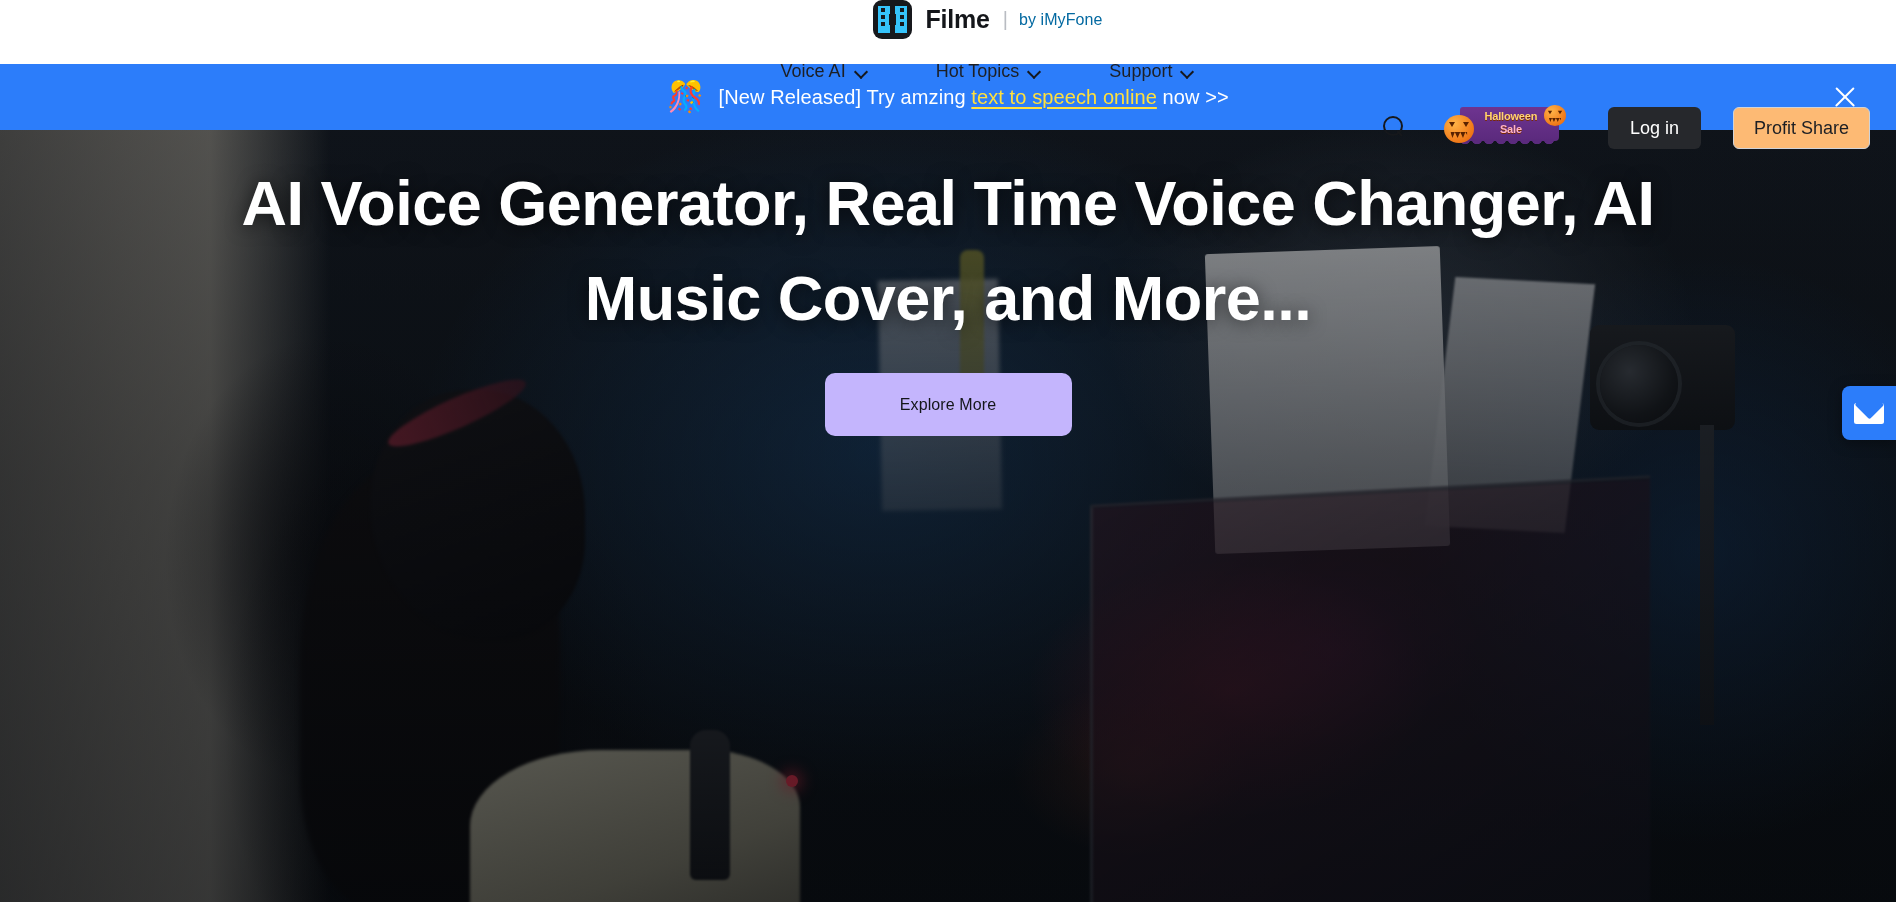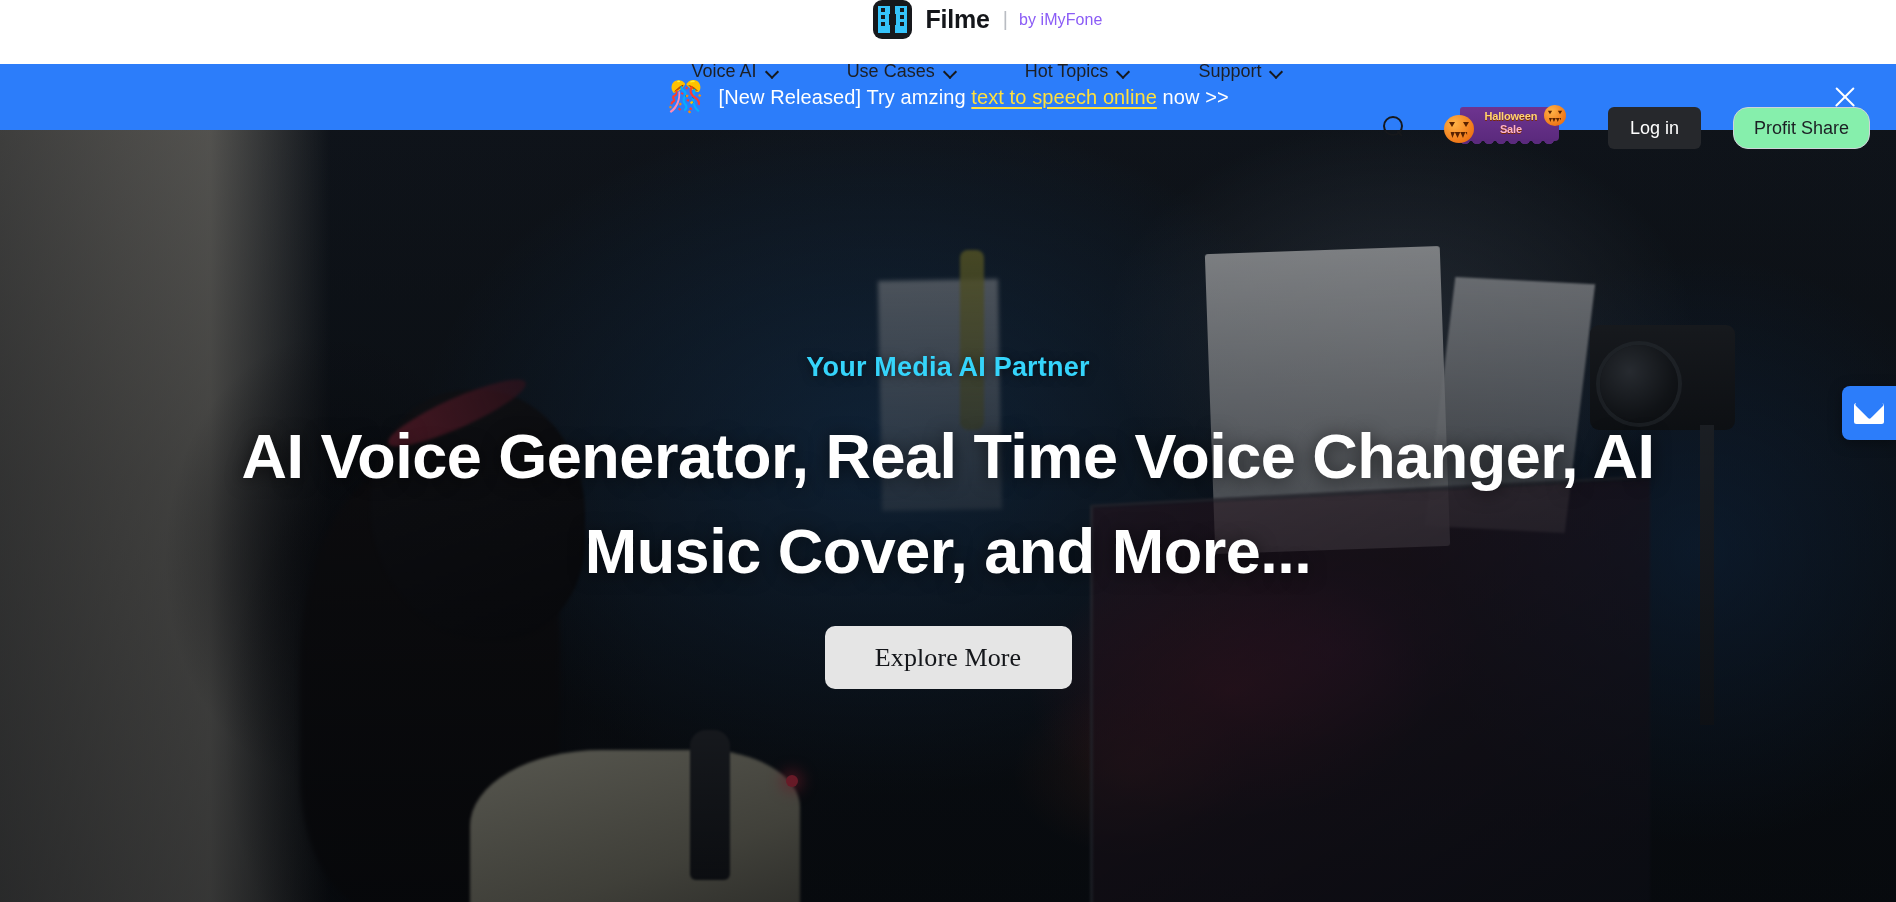--- a/index.html
+++ b/index.html
@@ -69,21 +69,21 @@
     letter-spacing: -0.2px;
   }
   .logo-divider {
     color: #b9bcc2;
     font-size: 20px;
     margin: 0 11px 0 13px;
     font-weight: 300;
   }
   .logo-sub {
     font-size: 16px;
-    color: #8b5cf6;
+    color: #0369a1;
     letter-spacing: 0.1px;
   }
 
   .nav {
     display: flex;
     align-items: flex-end;
     margin-left: 79px;
     height: 64px;
   }
   .nav-item {
@@ -231,27 +231,27 @@
     height: 42px;
     line-height: 42px;
     border-radius: 6px;
     border: none;
     cursor: pointer;
     margin-right: 16px;
     font-family: inherit;
     white-space: nowrap;
   }
   .btn-profit {
-    background: #86efac;
+    background: #fdba74;
     color: #1c1f24;
     font-size: 18px;
     padding: 0 20px;
     height: 42px;
     line-height: 40px;
-    border-radius: 15px;
+    border-radius: 6px;
     border: 1px solid #cfd3d9;
     cursor: pointer;
     font-family: inherit;
     white-space: nowrap;
   }
 
   
   .banner {
     position: relative;
     width: 1896px;
@@ -453,24 +453,24 @@
     text-align: center;
     font-size: 63px;
     font-weight: 800;
     color: #ffffff;
     line-height: 1.50;
     letter-spacing: -0.5px;
     text-shadow: 0 2px 18px rgba(0,0,0,0.62);
   }
   .btn-explore {
     margin-top: 28px;
-    background: #e5e5e5;
+    background: #c4b5fd;
     color: #14161a;
-    font-size: 26px;
-    font-family: Liberation Serif, serif;
+    font-size: 16px;
+    font-family: Liberation Sans, sans-serif;
     border: none;
     border-radius: 10px;
     width: 247px;
     height: 63px;
     cursor: pointer;
     letter-spacing: 0.1px;
   }
 
   
   .float-mail {
@@ -528,24 +528,20 @@
     <span class="logo-divider">|</span>
     <span class="logo-sub">by iMyFone</span>
   </div>
 
   <nav class="nav">
     <div class="nav-item">
       <span>Voice AI</span>
       <span class="chev"></span>
     </div>
     <div class="nav-item">
-      <span>Use Cases</span>
-      <span class="chev"></span>
-    </div>
-    <div class="nav-item">
       <span>Hot Topics</span>
       <span class="chev"></span>
     </div>
     <div class="nav-item">
       <span>Support</span>
       <span class="chev"></span>
     </div>
   </nav>
 
   <div class="header-right">
@@ -599,21 +595,20 @@
   <div class="hero-el person-hair"></div>
   <div class="hero-el person-head"></div>
   <div class="hero-el headband"></div>
   <div class="hero-el person-body"></div>
   <div class="hero-el mic"></div>
   <div class="hero-el mic-red"></div>
 
   <div class="hero-scrim"></div>
 
   <div class="hero-content">
-    <div class="eyebrow">Your Media AI Partner</div>
     <h1 class="headline">AI Voice Generator, Real Time Voice Changer, AI Music Cover, and More...</h1>
     <button class="btn-explore">Explore More</button>
   </div>
 </section>
 
 <div class="float-mail">
   <span class="env"></span>
 </div>
 
 </body></html>

